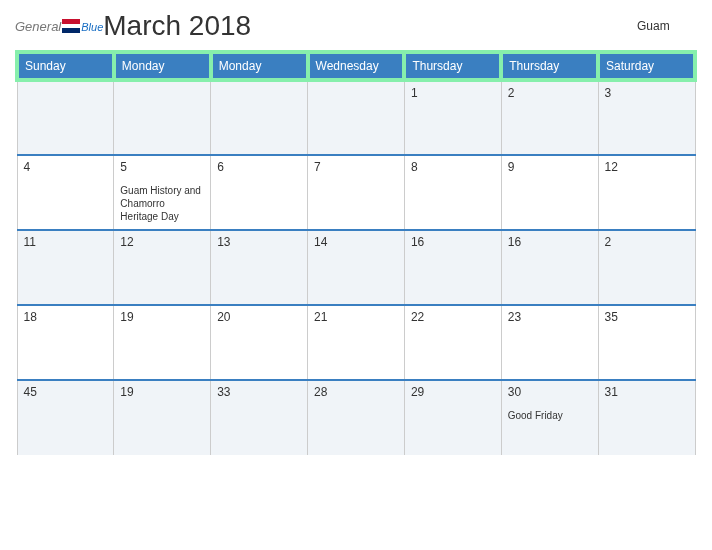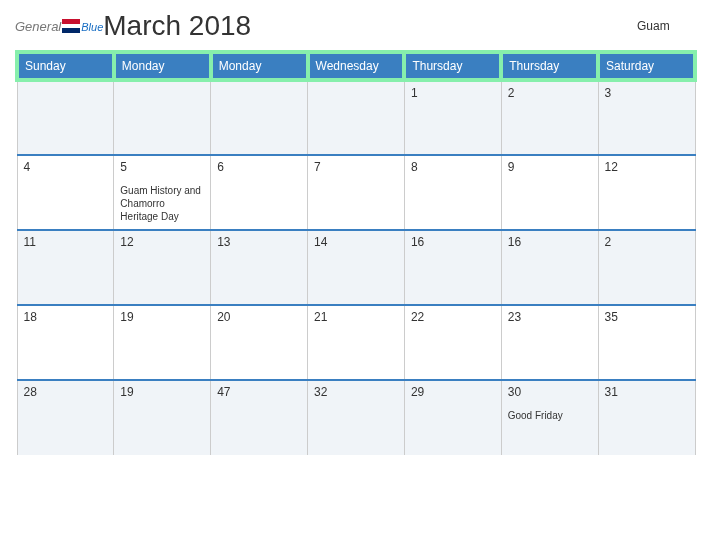--- a/index.html
+++ b/index.html
@@ -217,30 +217,30 @@
           </td>
           <td>
             <span class="day-number">23</span>
           </td>
           <td>
             <span class="day-number">35</span>
           </td>
         </tr>
         <tr>
           <td>
+            <span class="day-number">45</span>
+          </td>
+          <td>
+            <span class="day-number">19</span>
+          </td>
+          <td>
+            <span class="day-number">33</span>
+          </td>
+          <td>
             <span class="day-number">28</span>
-          </td>
-          <td>
-            <span class="day-number">19</span>
-          </td>
-          <td>
-            <span class="day-number">47</span>
-          </td>
-          <td>
-            <span class="day-number">32</span>
           </td>
           <td>
             <span class="day-number">29</span>
           </td>
           <td>
             <span class="day-number">30</span>
             <div class="event">Good Friday</div>
           </td>
           <td>
             <span class="day-number">31</span>

